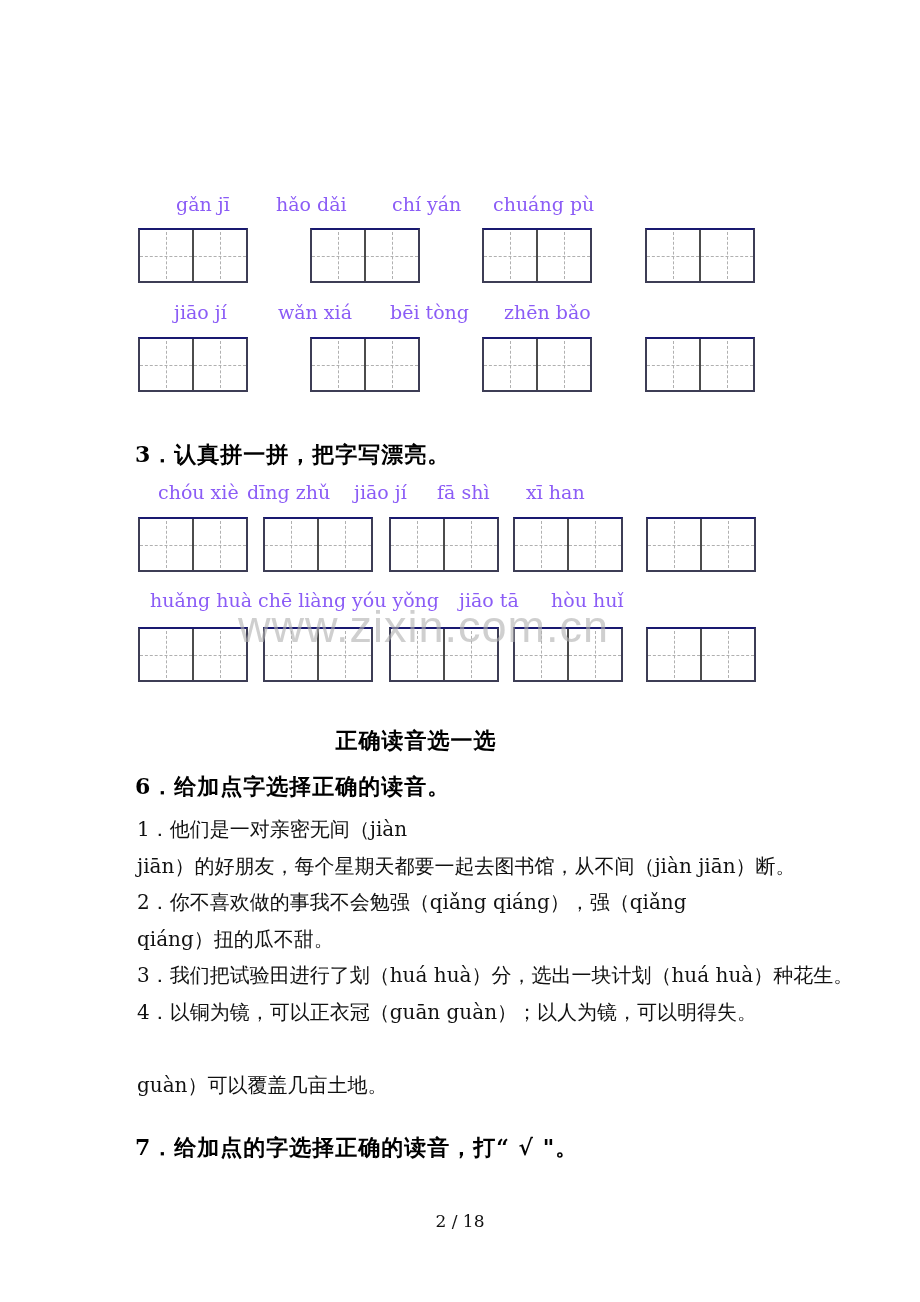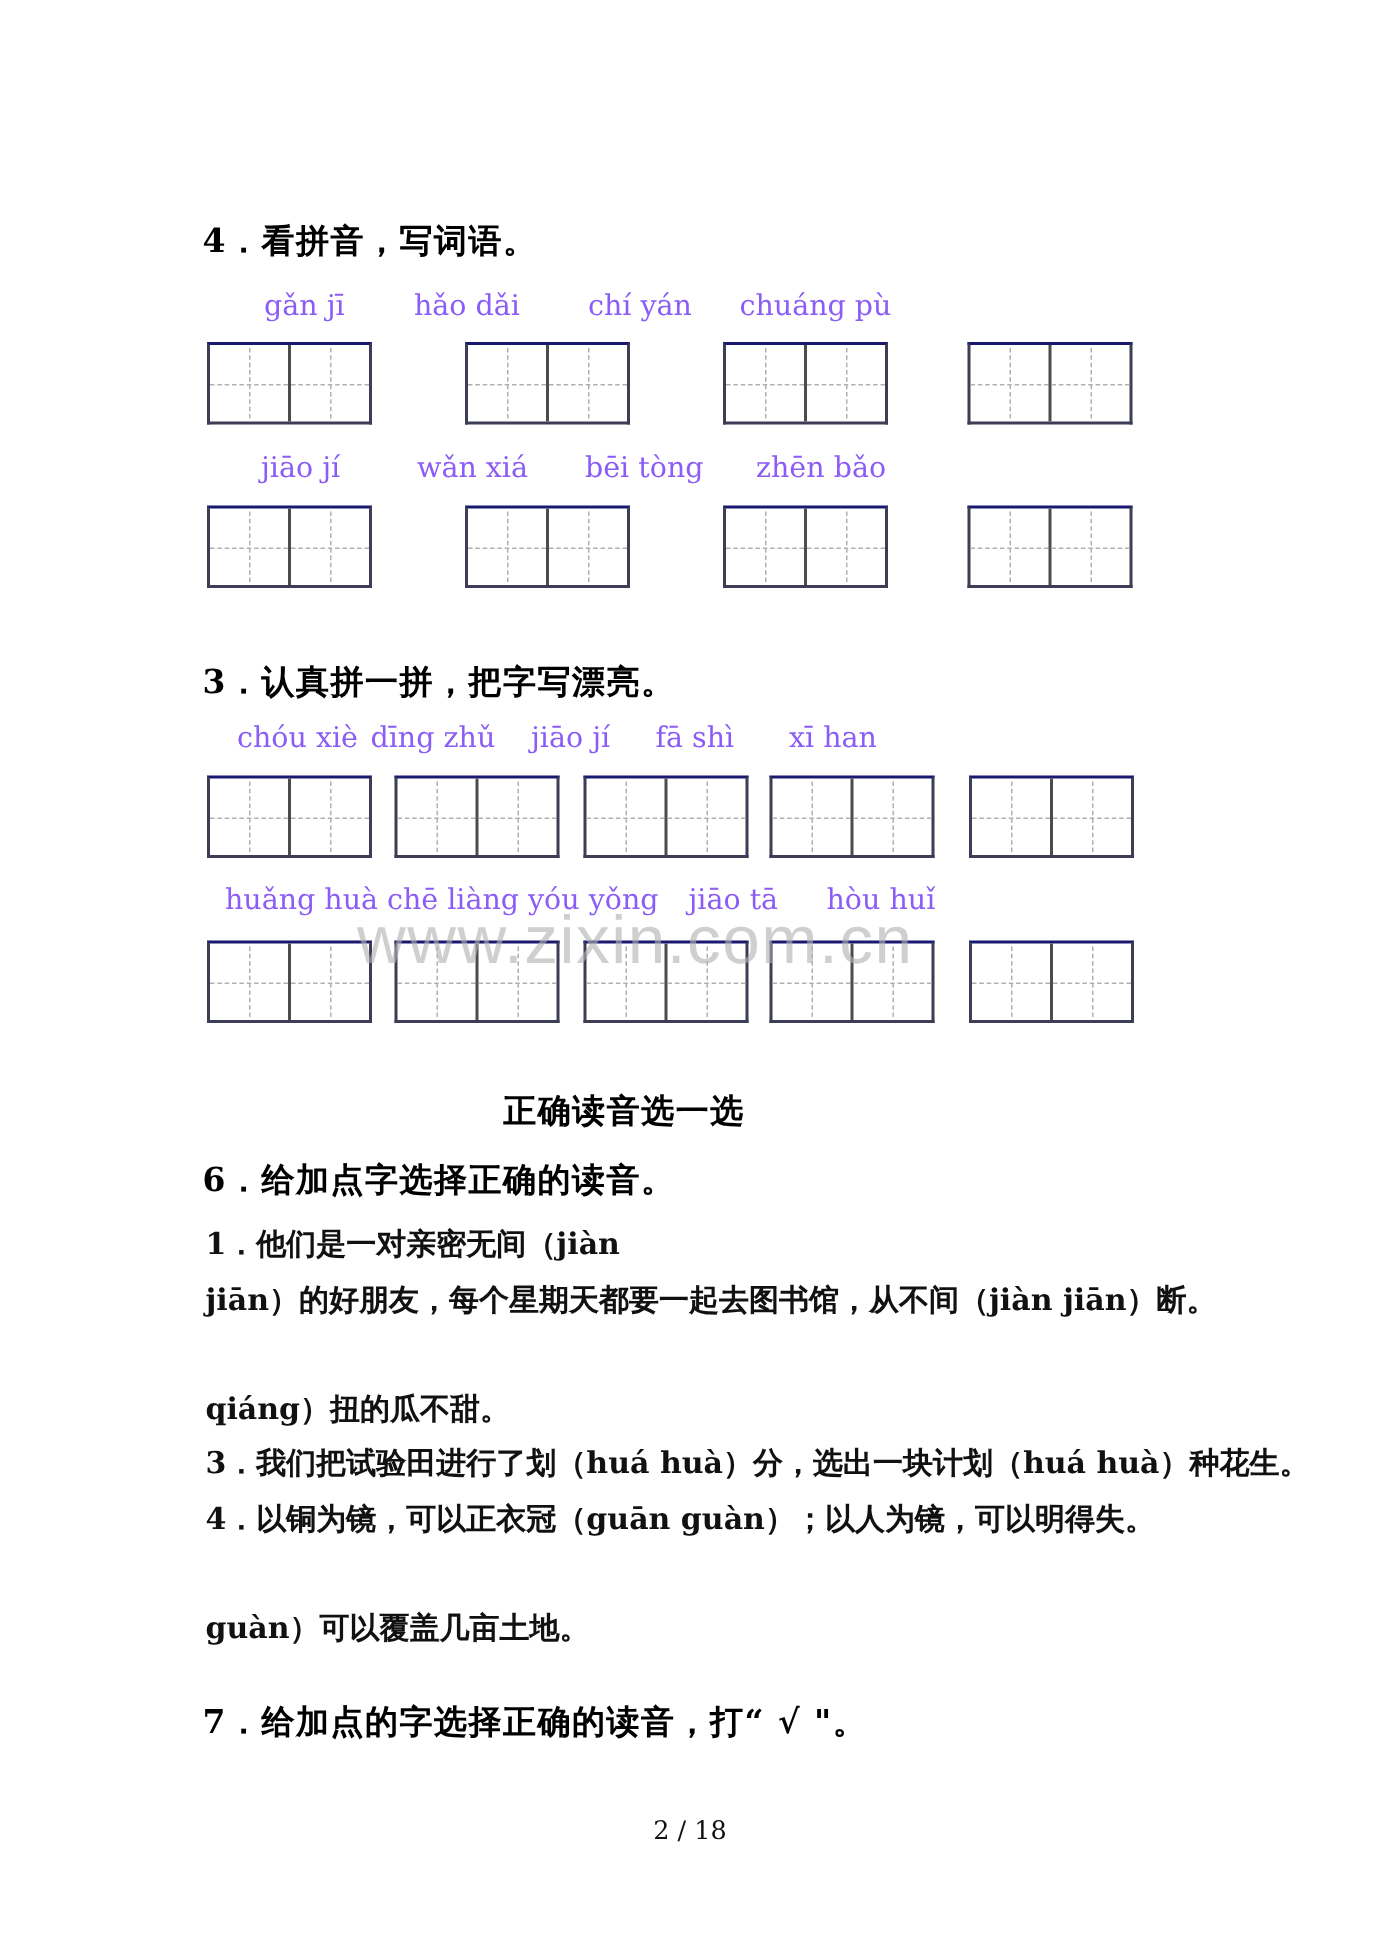--- a/index.html
+++ b/index.html
@@ -30,21 +30,20 @@
     position:absolute;
     font-size:19px;
     white-space:pre;
     color:#8b5cf6;
   }
   .line {
     position:absolute;
     font-size:20px;
     white-space:pre;
     color:#111;
-    font-weight:bold;
   }
   .wbox {
     position:absolute;
     width:106px; height:51px;
     border:2px solid #3d3d55;
     border-top-color:#191970;
     display:flex;
     background:#fff;
   }
   .wcell { flex:1; position:relative; display:block; }
@@ -74,21 +73,20 @@
     text-align:center;
     font-size:17px;
     color:#111;
   }
 </style>
 </head>
 <body>
 
 <div class="page">
 
-  <div class="h" style="left:135px; top:146px">4．看拼音，写词语。</div>
 
   <span class="pinyin" style="left:176px; top:193px">gǎn jī</span>
   <span class="pinyin" style="left:276px; top:193px">hǎo dǎi</span>
   <span class="pinyin" style="left:392px; top:193px">chí yán</span>
   <span class="pinyin" style="left:493px; top:193px">chuáng pù</span>
 
   <div class="wbox" style="left:138px; top:228px">
       <i class="wcell"></i>
       <i class="wcell"></i>
     </div>
@@ -184,20 +182,21 @@
     </div>
 
   <div class="watermark">www.zixin.com.cn</div>
 
   <div class="center-h" style="top:726px">正确读音选一选</div>
 
   <div class="h" style="left:135px; top:772px">6．给加点字选择正确的读音。</div>
 
   <div class="line" style="left:137px; top:816px">1．他们是一对亲密无间（jiàn</div>
   <div class="line" style="left:137px; top:853px">jiān）的好朋友，每个星期天都要一起去图书馆，从不间（jiàn jiān）断。</div>
+  <div class="line" style="left:137px; top:889px">2．你不喜欢做的事我不会勉强（qiǎng qiáng），强（qiǎng</div>
   <div class="line" style="left:137px; top:926px">qiáng）扭的瓜不甜。</div>
   <div class="line" style="left:137px; top:962px">3．我们把试验田进行了划（huá huà）分，选出一块计划（huá huà）种花生。</div>
   <div class="line" style="left:137px; top:999px">4．以铜为镜，可以正衣冠（guān guàn）；以人为镜，可以明得失。</div>
   <div class="line" style="left:137px; top:1072px">guàn）可以覆盖几亩土地。</div>
 
   <div class="h" style="left:135px; top:1133px">7．给加点的字选择正确的读音，打“ √ "。</div>
 
   <div class="footer">2 / 18</div>
 
 </div>

